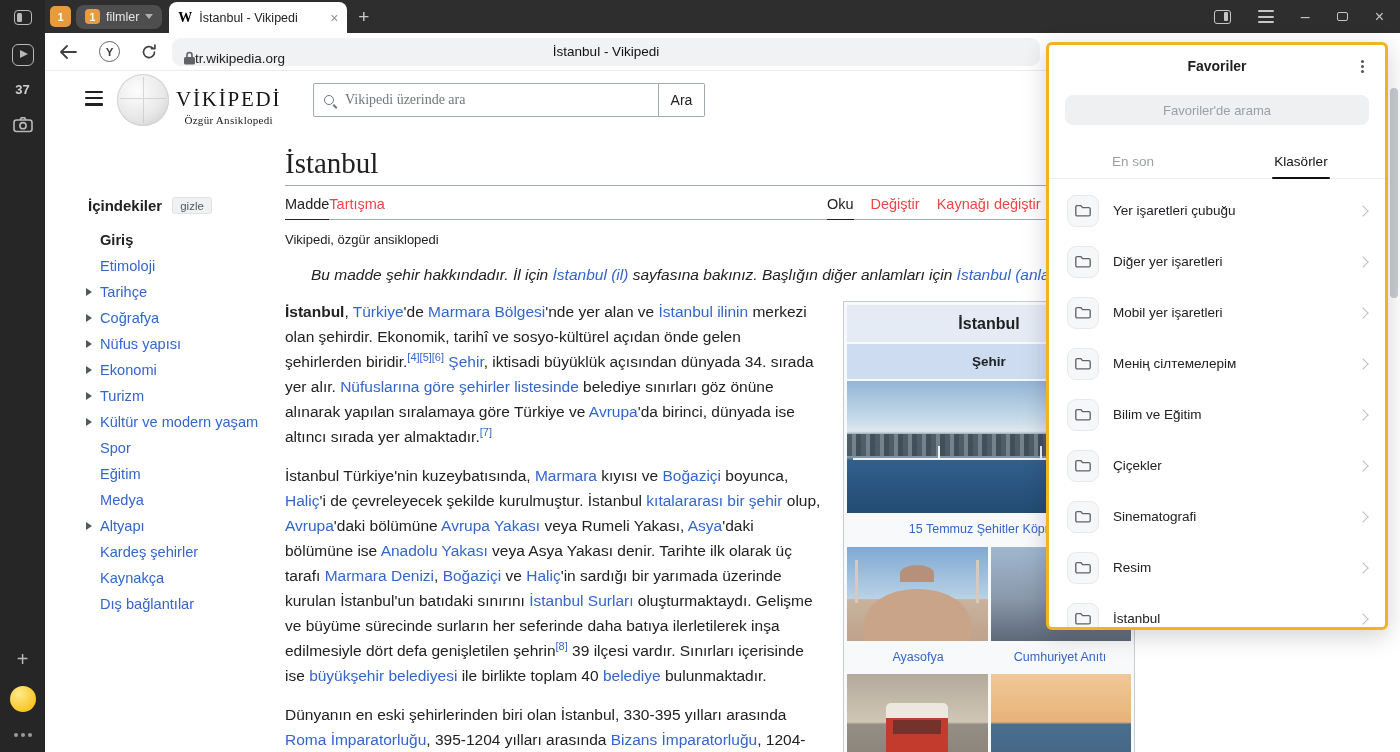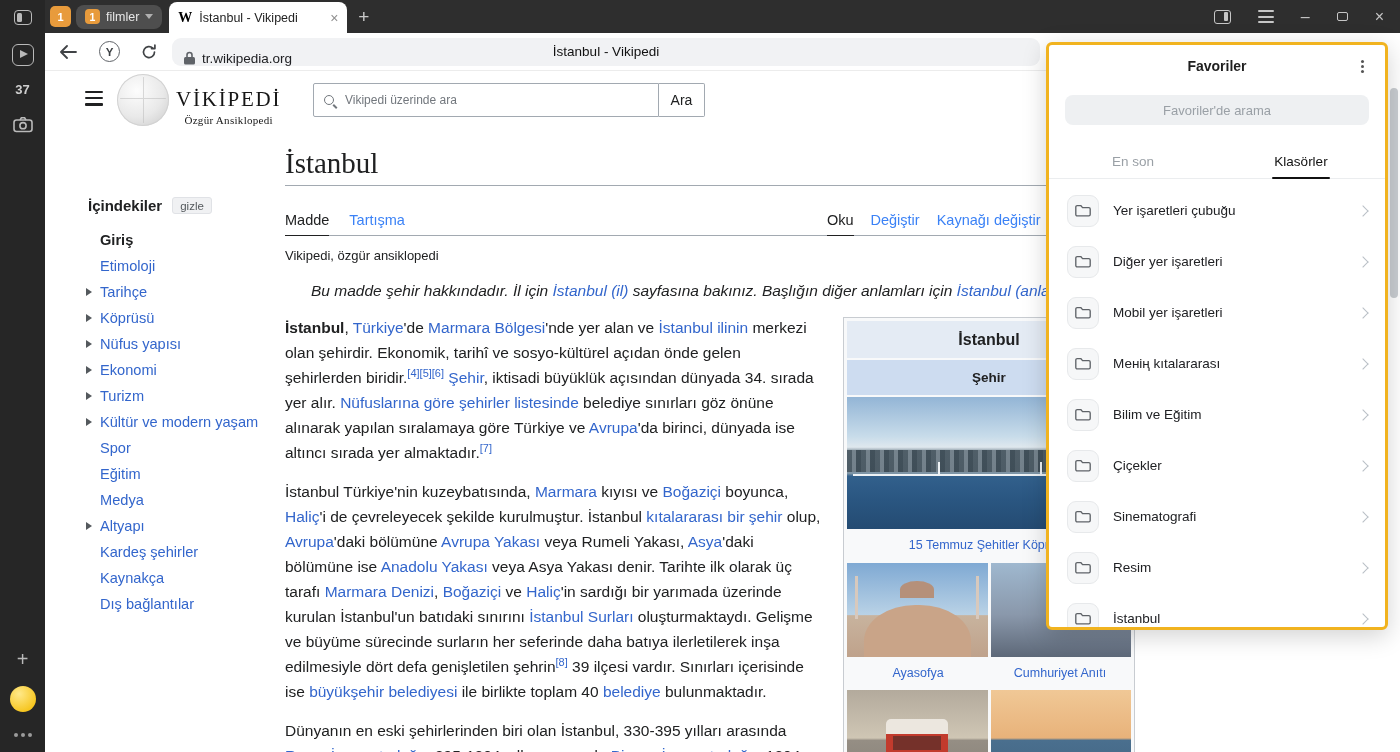--- a/index.html
+++ b/index.html
@@ -54,41 +54,41 @@
   
   .toolbar { position:absolute; left:45px; top:33px; right:0; height:38px; background:#fff;
       border-bottom:1px solid #ececec; z-index:20; }
   .tb-back { position:absolute; left:14px; top:12px; }
   .tb-y { position:absolute; left:54px; top:8px; width:21px; height:21px; border-radius:50%;
       border:1.6px solid #5f6368; display:flex; align-items:center; justify-content:center;
       font-size:11.5px; font-weight:bold; color:#3c4043; }
   .tb-refresh { position:absolute; left:96px; top:11px; }
   .pill { position:absolute; left:127px; top:5px; right:360px; height:28px; background:#f1f2f4; border-radius:9px; }
   .pill-domain { position:absolute; left:12px; top:0; height:40px; display:flex; align-items:center;
-      gap:7px; font-size:13.5px; color:#202124; }
+      font-size:13.5px; color:#202124; }
   .pill-title { position:absolute; left:0; right:0; top:0; height:28px; line-height:28px;
       text-align:center; font-size:13.5px; color:#111; }
 
   
   .page { position:absolute; left:45px; top:71px; right:0; bottom:0; background:#fff; overflow:hidden; z-index:5; }
   .wiki-burger { position:absolute; left:40px; top:20px; display:flex; flex-direction:column; gap:4px; }
   .wiki-burger i { width:18px; height:2.2px; background:#202122; border-radius:1px; }
   .wiki-logo { position:absolute; left:72px; top:3px; width:52px; height:52px; border-radius:50%;
       background:radial-gradient(circle at 38% 32%, #fdfdfd, #e9e9e9 55%, #c9c9c9 100%);
       box-shadow:inset 0 0 0 1px #d2d2d2; }
   .wiki-logo::after { content:""; position:absolute; inset:3px; border-radius:50%; opacity:.55;
       background:linear-gradient(#bdbdbd,#bdbdbd) 50% 0/1px 100% no-repeat,
                  linear-gradient(#bdbdbd,#bdbdbd) 0 46%/100% 1px no-repeat; }
   .wiki-wordmark { position:absolute; left:131px; top:16px; text-align:center; font-family:"Liberation Serif", serif; color:#161616; }
   .wm-title { font-size:21px; letter-spacing:1.8px; }
   .wm-sub { font-size:11px; margin-top:2px; letter-spacing:.3px; }
   .wiki-search { position:absolute; left:268px; top:12px; width:392px; height:34px; display:flex; }
   .ws-box { flex:1; border:1px solid #a2a9b1; border-radius:2px 0 0 2px; display:flex; align-items:center;
       gap:9px; padding:0 10px; background:#fff; }
-  .ws-box input { border:none; outline:none; flex:1; font-size:12px; font-family:Liberation Sans, sans-serif; color:#202122; background:transparent; }
+  .ws-box input { border:none; outline:none; flex:1; font-size:14px; font-family:Liberation Serif, serif; color:#202122; background:transparent; }
   .ws-box input::placeholder { color:#72777d; }
   .mag { width:10px; height:10px; border:1.8px solid #72777d; border-radius:50%; position:relative; flex:none; }
   .mag::after { content:""; position:absolute; width:2px; height:5px; background:#72777d;
       transform:rotate(-45deg); left:9px; top:8px; }
   .ws-btn { width:46px; border:1px solid #a2a9b1; border-left:none; border-radius:0 2px 2px 0;
       display:flex; align-items:center; justify-content:center; font-size:14px; color:#202122; background:#fff; }
 
   
   .toc { position:absolute; left:43px; top:126px; width:192px; font-size:14.6px; }
   .toc-head { display:flex; align-items:center; gap:10px; }
@@ -101,23 +101,23 @@
       border-top:4px solid transparent; border-bottom:4px solid transparent; border-left:6px solid #54595d; }
   .toc-link { color:#3366cc; cursor:pointer; }
   .toc-item.active .toc-link { color:#202122; font-weight:bold; }
 
   
   .article { position:absolute; left:240px; top:76px; width:850px; }
   .art-title { margin:0; font-family:"Liberation Serif", serif; font-weight:normal; font-size:29px;
       color:#202122; padding-bottom:5px; border-bottom:1px solid #a2a9b1; }
   .art-tabs { display:flex; justify-content:space-between; align-items:flex-end; border-bottom:1px solid #a2a9b1;
       margin-top:10px; padding-bottom:7px; font-size:14.5px; }
-  .tabs-left { display:flex; gap:20px; }
-  .tabs-right { display:flex; gap:17px;margin-top:16px; }
-  .wtab { color:#3b82f6; position:relative; cursor:pointer; }
+  .tabs-left { display:flex; }
+  .tabs-right { display:flex; gap:17px; }
+  .wtab { color:#ef4444; position:relative; cursor:pointer; }
   .wtab.active { color:#202122; }
   .wtab.active::after { content:""; position:absolute; left:0; right:0; bottom:-8px; height:1.5px; background:#202122; }
   .art-sub { margin-top:12px; font-size:13px; color:#202122; }
   .hatnote { margin:16px 0 0 26px; width:950px; font-style:italic; font-size:15.5px; line-height:24px; color:#202122; }
   .lead { margin-top:12px; font-size:15.5px; line-height:25px; color:#202122; }
   .lead p { margin:0 0 14px; }
   a.wlink { color:#3366cc; text-decoration:none; cursor:pointer; }
   sup { font-size:11px; line-height:0; }
 
   
@@ -276,21 +276,21 @@
 
     <nav class="toc">
       <div class="toc-head">
         <span class="toc-title">İçindekiler</span>
         <span class="toc-hide">gizle</span>
       </div>
       <ul class="toc-list" id="toc-list">
           <li class="toc-item active"><span class="toc-link">Giriş</span></li>
           <li class="toc-item"><span class="toc-link">Etimoloji</span></li>
           <li class="toc-item"><span class="toc-arrow"></span><span class="toc-link">Tarihçe</span></li>
-          <li class="toc-item"><span class="toc-arrow"></span><span class="toc-link">Köprüsü</span></li>
+          <li class="toc-item"><span class="toc-arrow"></span><span class="toc-link">Coğrafya</span></li>
           <li class="toc-item"><span class="toc-arrow"></span><span class="toc-link">Nüfus yapısı</span></li>
           <li class="toc-item"><span class="toc-arrow"></span><span class="toc-link">Ekonomi</span></li>
           <li class="toc-item"><span class="toc-arrow"></span><span class="toc-link">Turizm</span></li>
           <li class="toc-item"><span class="toc-arrow"></span><span class="toc-link">Kültür ve modern yaşam</span></li>
           <li class="toc-item"><span class="toc-link">Spor</span></li>
           <li class="toc-item"><span class="toc-link">Eğitim</span></li>
           <li class="toc-item"><span class="toc-link">Medya</span></li>
           <li class="toc-item"><span class="toc-arrow"></span><span class="toc-link">Altyapı</span></li>
           <li class="toc-item"><span class="toc-link">Kardeş şehirler</span></li>
           <li class="toc-item"><span class="toc-link">Kaynakça</span></li>
@@ -390,21 +390,21 @@
           </span>
           <span class="fav-label">Mobil yer işaretleri</span>
           <span class="chev-right"></span>
         </div>
         <div class="fav-item">
           <span class="fav-ic">
             <svg width="18" height="15" viewBox="0 0 20 16">
               <path d="M2 4C2 3.2 2.7 2.5 3.5 2.5h4l2 2.3h7c.8 0 1.5.7 1.5 1.5v6.2c0 .8-.7 1.5-1.5 1.5h-13C2.7 14 2 13.3 2 12.5z" fill="none" stroke="#5f6368" stroke-width="1.5" stroke-linejoin="round"></path>
             </svg>
           </span>
-          <span class="fav-label">Менің kıtalararası</span>
+          <span class="fav-label">Менің сілтемелерім</span>
           <span class="chev-right"></span>
         </div>
         <div class="fav-item">
           <span class="fav-ic">
             <svg width="18" height="15" viewBox="0 0 20 16">
               <path d="M2 4C2 3.2 2.7 2.5 3.5 2.5h4l2 2.3h7c.8 0 1.5.7 1.5 1.5v6.2c0 .8-.7 1.5-1.5 1.5h-13C2.7 14 2 13.3 2 12.5z" fill="none" stroke="#5f6368" stroke-width="1.5" stroke-linejoin="round"></path>
             </svg>
           </span>
           <span class="fav-label">Bilim ve Eğitim</span>
           <span class="chev-right"></span>

